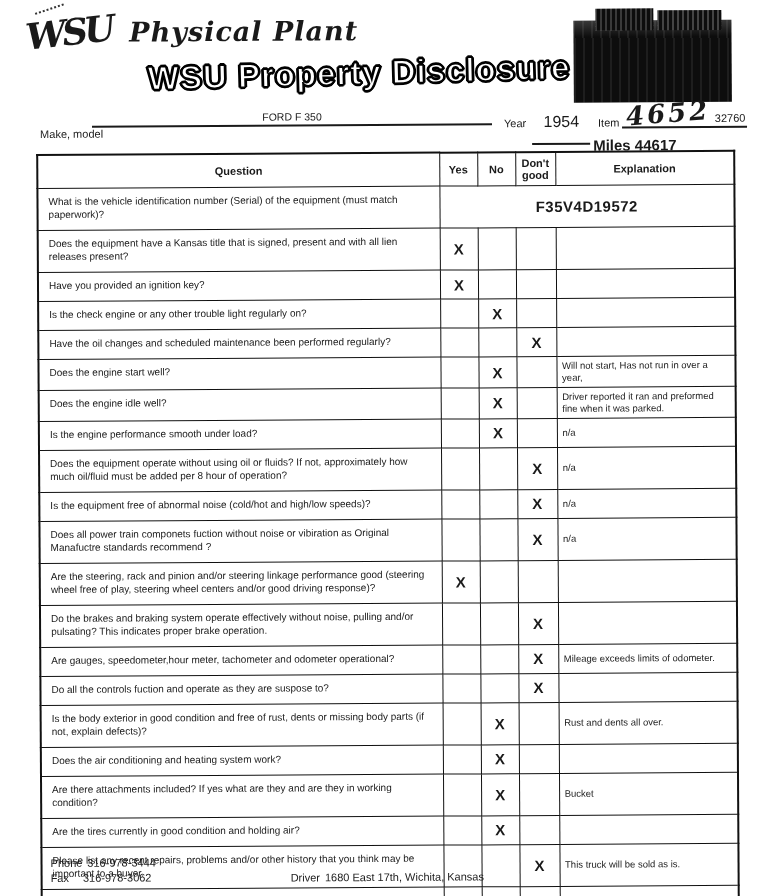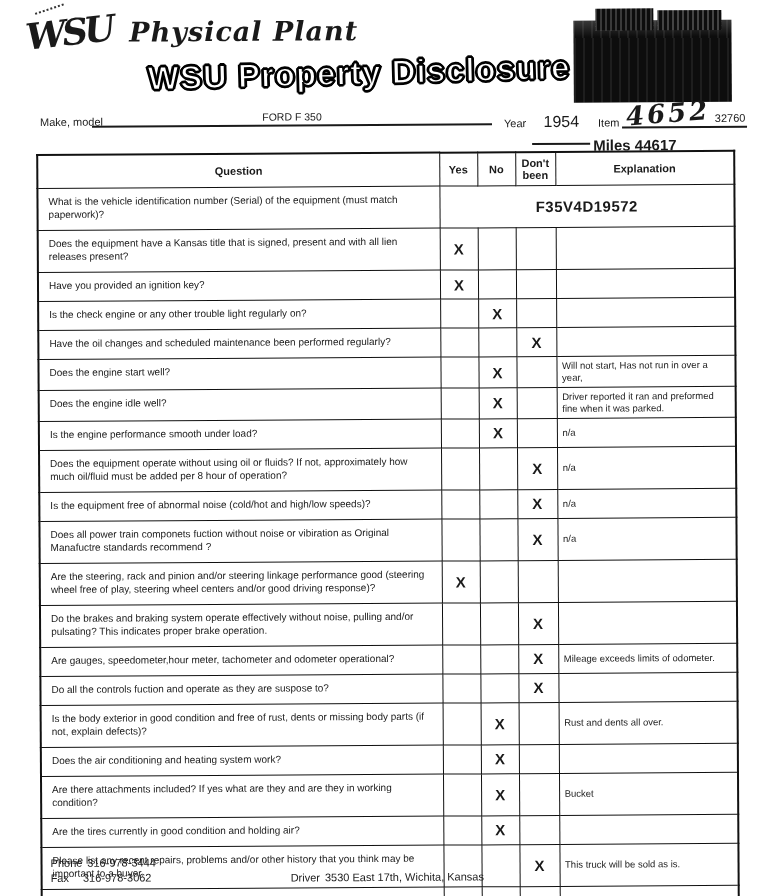--- a/index.html
+++ b/index.html
@@ -44,21 +44,21 @@
                repeating-linear-gradient(0deg, rgba(255,255,255,.25) 0 1px, transparent 1px 4px);
   }
   .campus-photo::after{
     content:"";position:absolute;top:-10px;right:10px;width:64px;height:20px;
     background:repeating-linear-gradient(90deg,#444 0 2px,#0d0d0d 2px 5px),
                repeating-linear-gradient(0deg, rgba(255,255,255,.22) 0 1px, transparent 1px 4px);
   }
 
   
   .meta{position:absolute;left:0;top:110px;width:758px;height:42px;font-size:11px;}
-  .make-label{position:absolute;left:42px;top:4px;}
+  .make-label{position:absolute;left:42px;top:16px;}
   .make-line{
     position:absolute;left:94px;top:0;width:400px;text-align:center;
     border-bottom:2px solid #1a1a1a;padding-bottom:2px;font-size:10.5px;
   }
   .year-wrap{position:absolute;left:506px;top:4px;}
   .year-value{
     display:inline-block;min-width:58px;text-align:center;margin-left:6px;
     border-bottom:2px solid #1a1a1a;font-size:16px;padding-bottom:12px;
   }
   .item-wrap{position:absolute;left:600px;top:-8px;}
@@ -135,21 +135,21 @@
         <col style="width:38px">
         <col style="width:38px">
         <col style="width:40px">
         <col style="width:179px">
     </colgroup>
     <thead>
       <tr>
         <th class="hq">Question</th>
         <th class="hc">Yes</th>
         <th class="hc">No</th>
-        <th class="hc">Don't been</th>
+        <th class="hc">Don't good</th>
         <th class="hc">Explanation</th>
       </tr>
     </thead>
     <tbody>
         <tr>
           <td class="q">What is the vehicle identification number (Serial) of the equipment (must match paperwork)?</td>
           <td class="serial" colspan="4">F35V4D19572</td>
         </tr>
         <tr>
           <td class="q">Does the equipment have a Kansas title that is signed, present and with all lien releases present?</td>
@@ -294,16 +294,16 @@
       </tbody>
   </table>
 
   <div class="phone-line">
     <span>Phone</span><span class="val">316-978-3444</span>
   </div>
   <div class="fax-line">
     <span>Fax</span><span class="val">316-978-3062</span>
   </div>
   <div class="address-line">
-    <span>Driver</span><span class="val">3530 East 17th, Wichita, Kansas</span>
+    <span>Driver</span><span class="val">1680 East 17th, Wichita, Kansas</span>
   </div>
 
 </div>
 
 </body></html>

